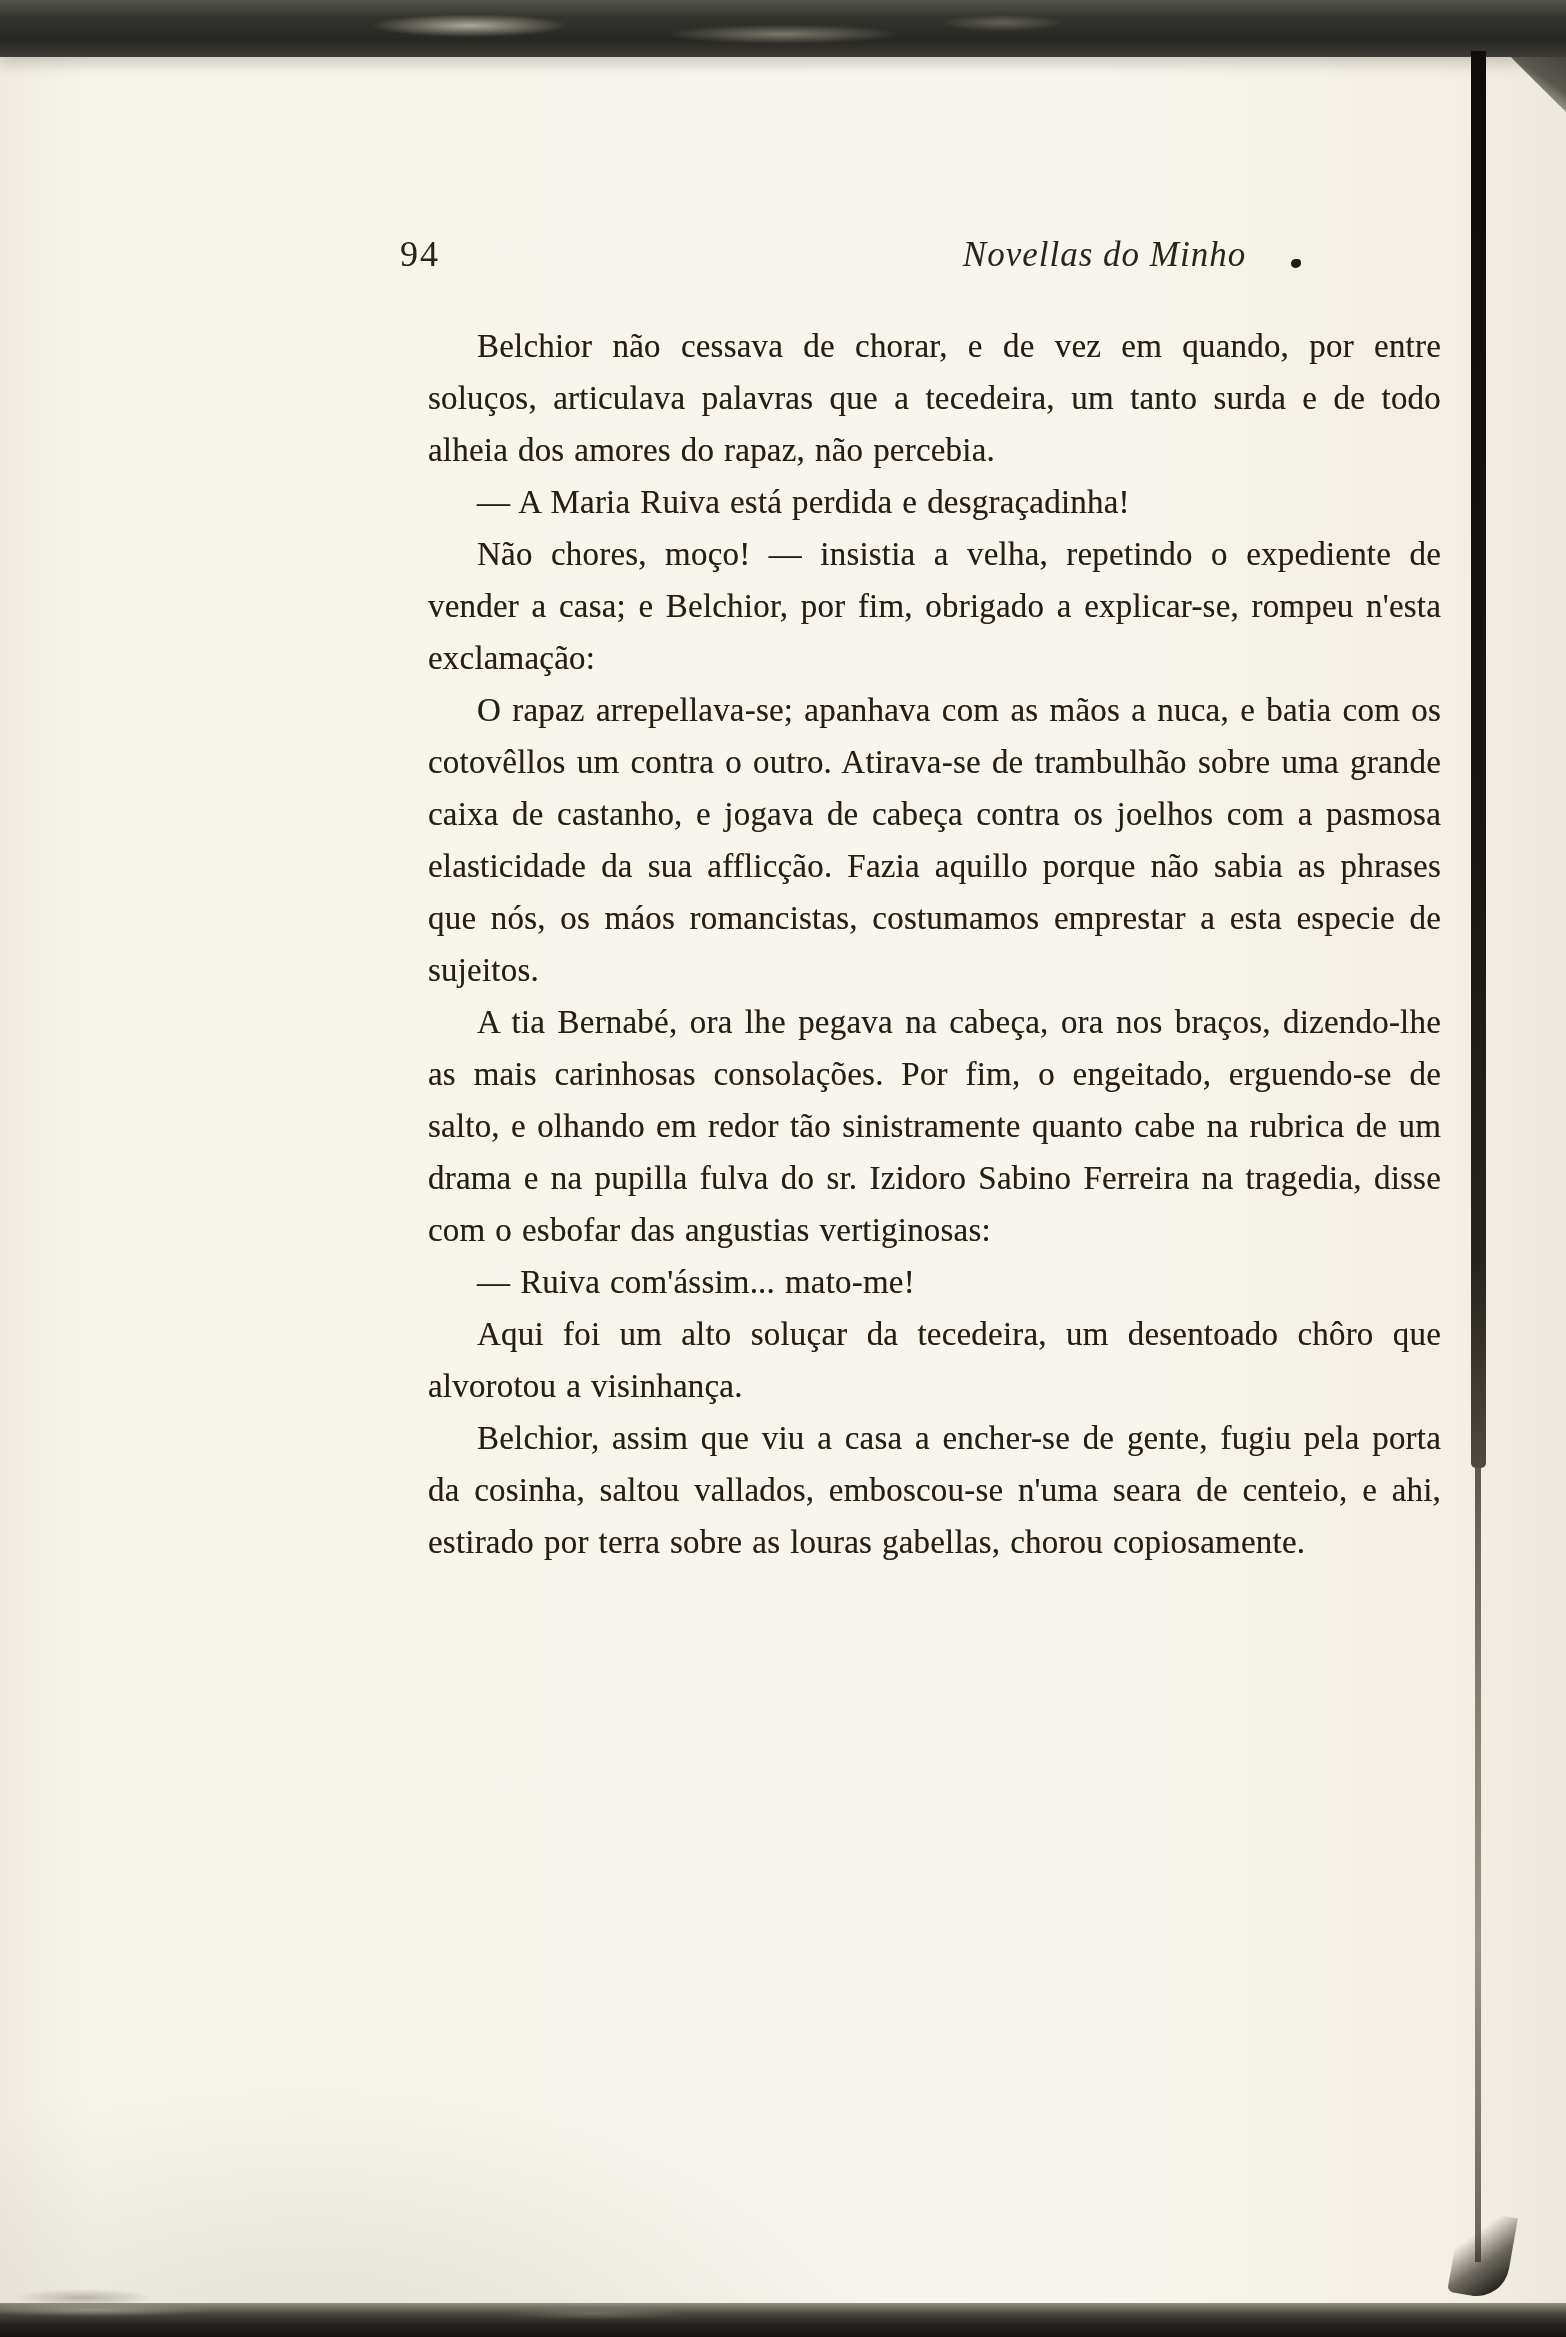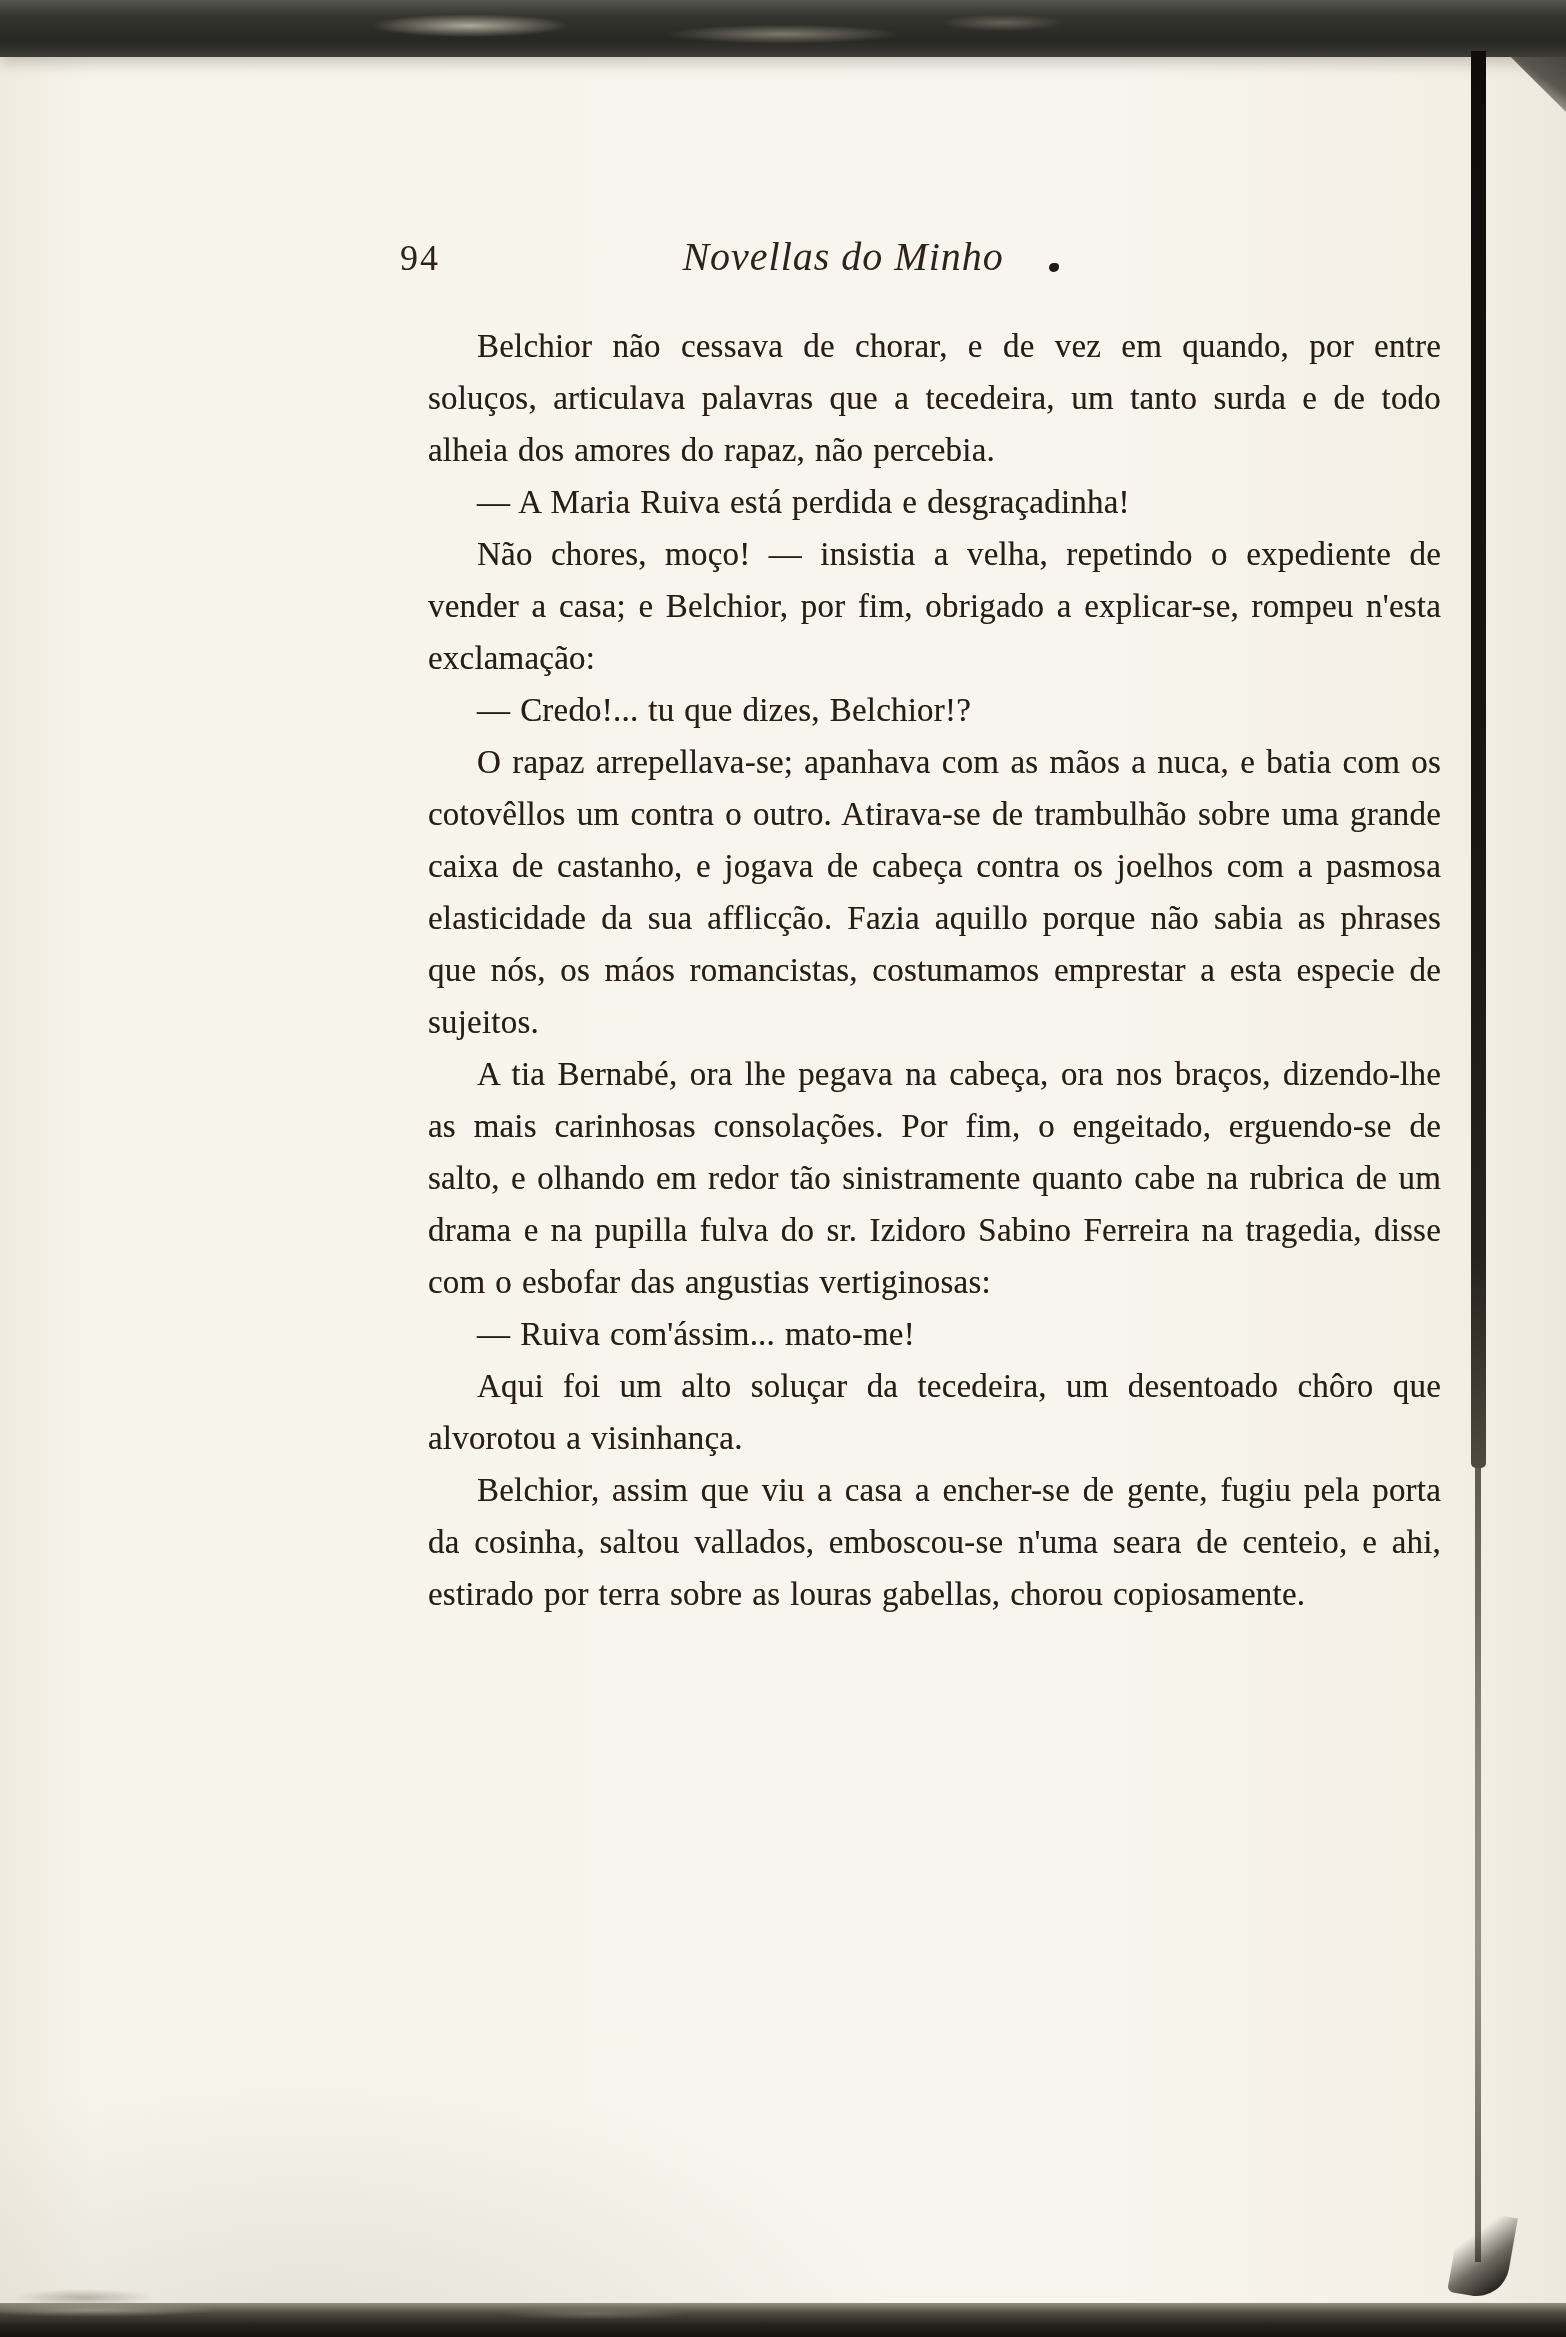--- a/index.html
+++ b/index.html
@@ -97,23 +97,23 @@
     display: flex;
     align-items: baseline;
     color: #2a241b;
   }
   .page-number {
     font-size: 36px;
     letter-spacing: 2px;
   }
   .running-title-wrap {
     flex: 1;
-    text-align: center;
+    text-align: right;
     font-style: italic;
-    font-size: 40px;
+    font-size: 35px;
     letter-spacing: 1px;
     margin-right: 118px;
   }
   .ink-dot {
     display: inline-block;
     width: 9.8px;
     height: 8.8px;
     margin-left: 45px;
     border-radius: 50% 40% 55% 50%;
     background: #201b13;
@@ -148,21 +148,20 @@
 
   <div class="page-header">
     <span class="page-number">94</span>
     <span class="running-title-wrap"><span>Novellas do Minho</span><span class="ink-dot"></span></span>
   </div>
 
   <div class="text-block">
     <p>Belchior não cessava de chorar, e de vez em quando, por entre soluços, articulava palavras que a tecedeira, um tanto surda e de todo alheia dos amores do rapaz, não percebia.</p>
     <p>— A Maria Ruiva está perdida e desgraçadinha!</p>
     <p>Não chores, moço! — insistia a velha, repetindo o expediente de vender a casa; e Belchior, por fim, obrigado a explicar-se, rompeu n'esta exclamação:</p>
-    <p>— Credo!... tu que dizes, Belchior!?</p>
     <p>O rapaz arrepellava-se; apanhava com as mãos a nuca, e batia com os cotovêllos um contra o outro. Atirava-se de trambulhão sobre uma grande caixa de castanho, e jogava de cabeça contra os joelhos com a pasmosa elasticidade da sua afflicção. Fazia aquillo porque não sabia as phrases que nós, os máos romancistas, costumamos emprestar a esta especie de sujeitos.</p>
     <p>A tia Bernabé, ora lhe pegava na cabeça, ora nos braços, dizendo-lhe as mais carinhosas consolações. Por fim, o engeitado, erguendo-se de salto, e olhando em redor tão sinistramente quanto cabe na rubrica de um drama e na pupilla fulva do sr. Izidoro Sabino Ferreira na tragedia, disse com o esbofar das angustias vertiginosas:</p>
     <p>— Ruiva com'ássim... mato-me!</p>
     <p>Aqui foi um alto soluçar da tecedeira, um desentoado chôro que alvorotou a visinhança.</p>
     <p>Belchior, assim que viu a casa a encher-se de gente, fugiu pela porta da cosinha, saltou vallados, emboscou-se n'uma seara de centeio, e ahi, estirado por terra sobre as louras gabellas, chorou copiosamente.</p>
   </div>
 
   <div class="right-edge-bar"></div>
   <div class="right-edge-line"></div>
   <div class="page-curl"></div>

